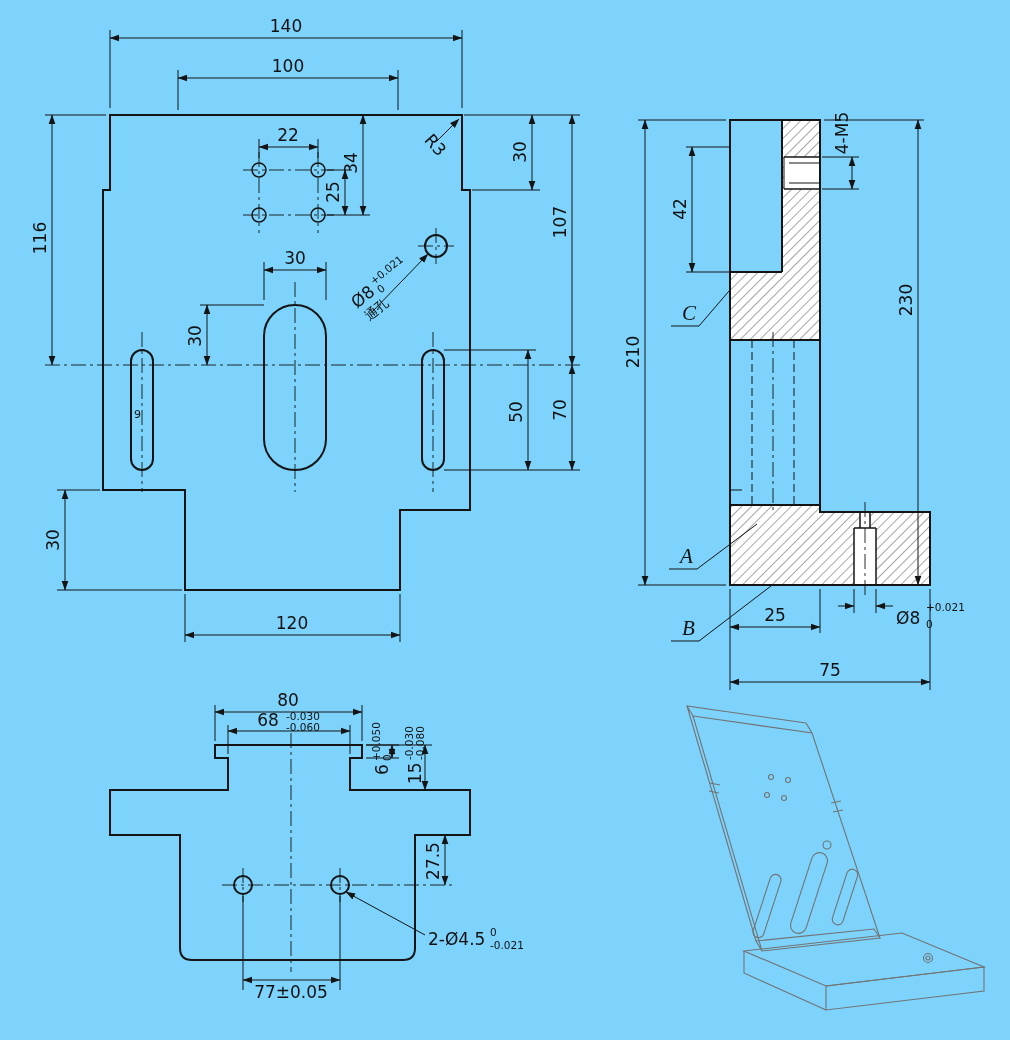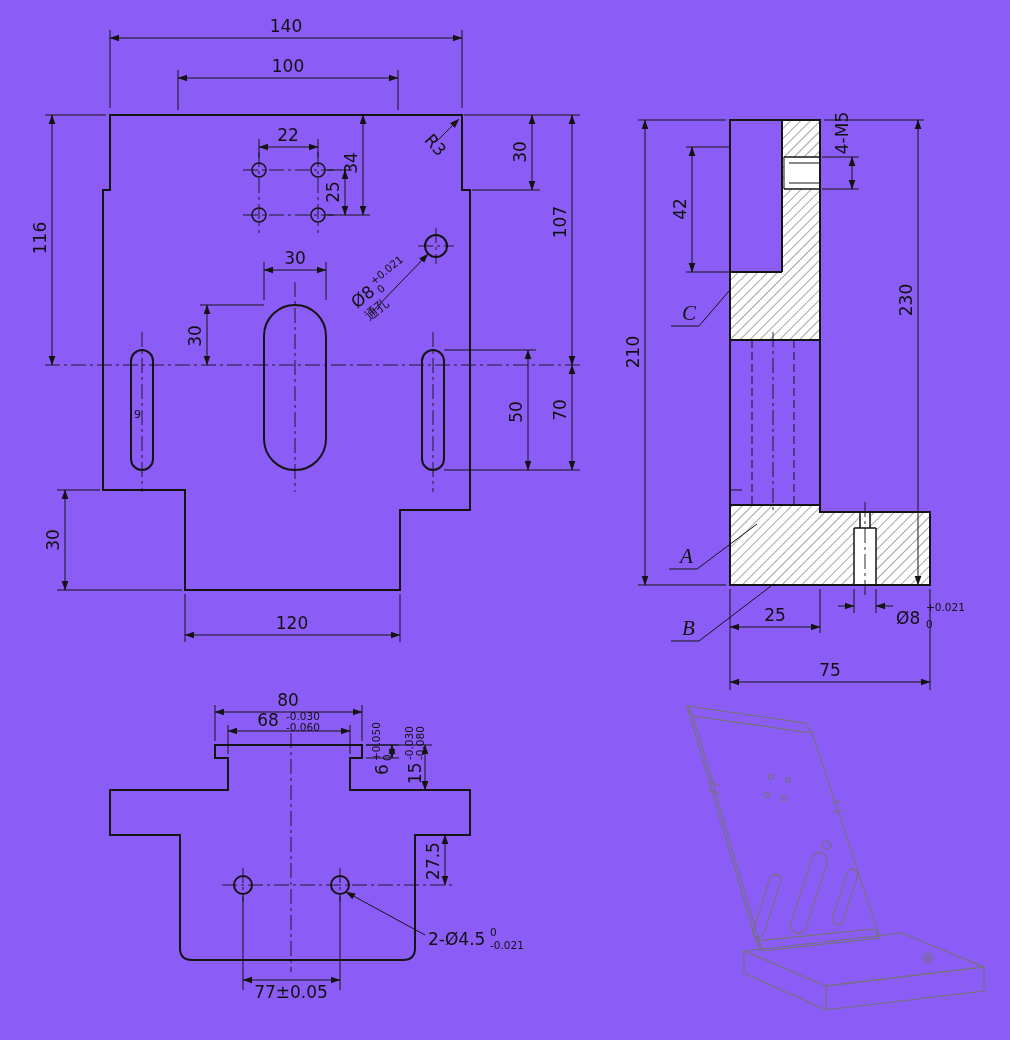--- a/index.html
+++ b/index.html
@@ -1,16 +1,16 @@
 <!DOCTYPE html>
 <html><head>
 <meta charset="utf-8">
 <style>
   html,body{margin:0;padding:0;background:#ffffff}
-  .sheet{position:relative;width:1010px;height:1040px;background:#8b5cf6;overflow:hidden}
+  .sheet{position:relative;width:1010px;height:1040px;background:#7dd3fc;overflow:hidden}
   svg{display:block}
   .geo{stroke:#141414;stroke-width:2;fill:none;stroke-linejoin:miter}
   .mid{stroke:#141414;stroke-width:1.5;fill:none}
   .thin{stroke:#141414;stroke-width:1;fill:none}
   .dim{stroke:#141414;stroke-width:1;fill:none}
   .center{stroke:#141414;stroke-width:.9;fill:none;stroke-dasharray:15 4 3 4}
   .hidden{stroke:#141414;stroke-width:1;fill:none;stroke-dasharray:8 4}
   .hatchfill{fill:url(#hatch);stroke:none}
   .white{fill:#fff;stroke:none}
   text{font-family:"DejaVu Sans","Liberation Sans",sans-serif;fill:#111}

